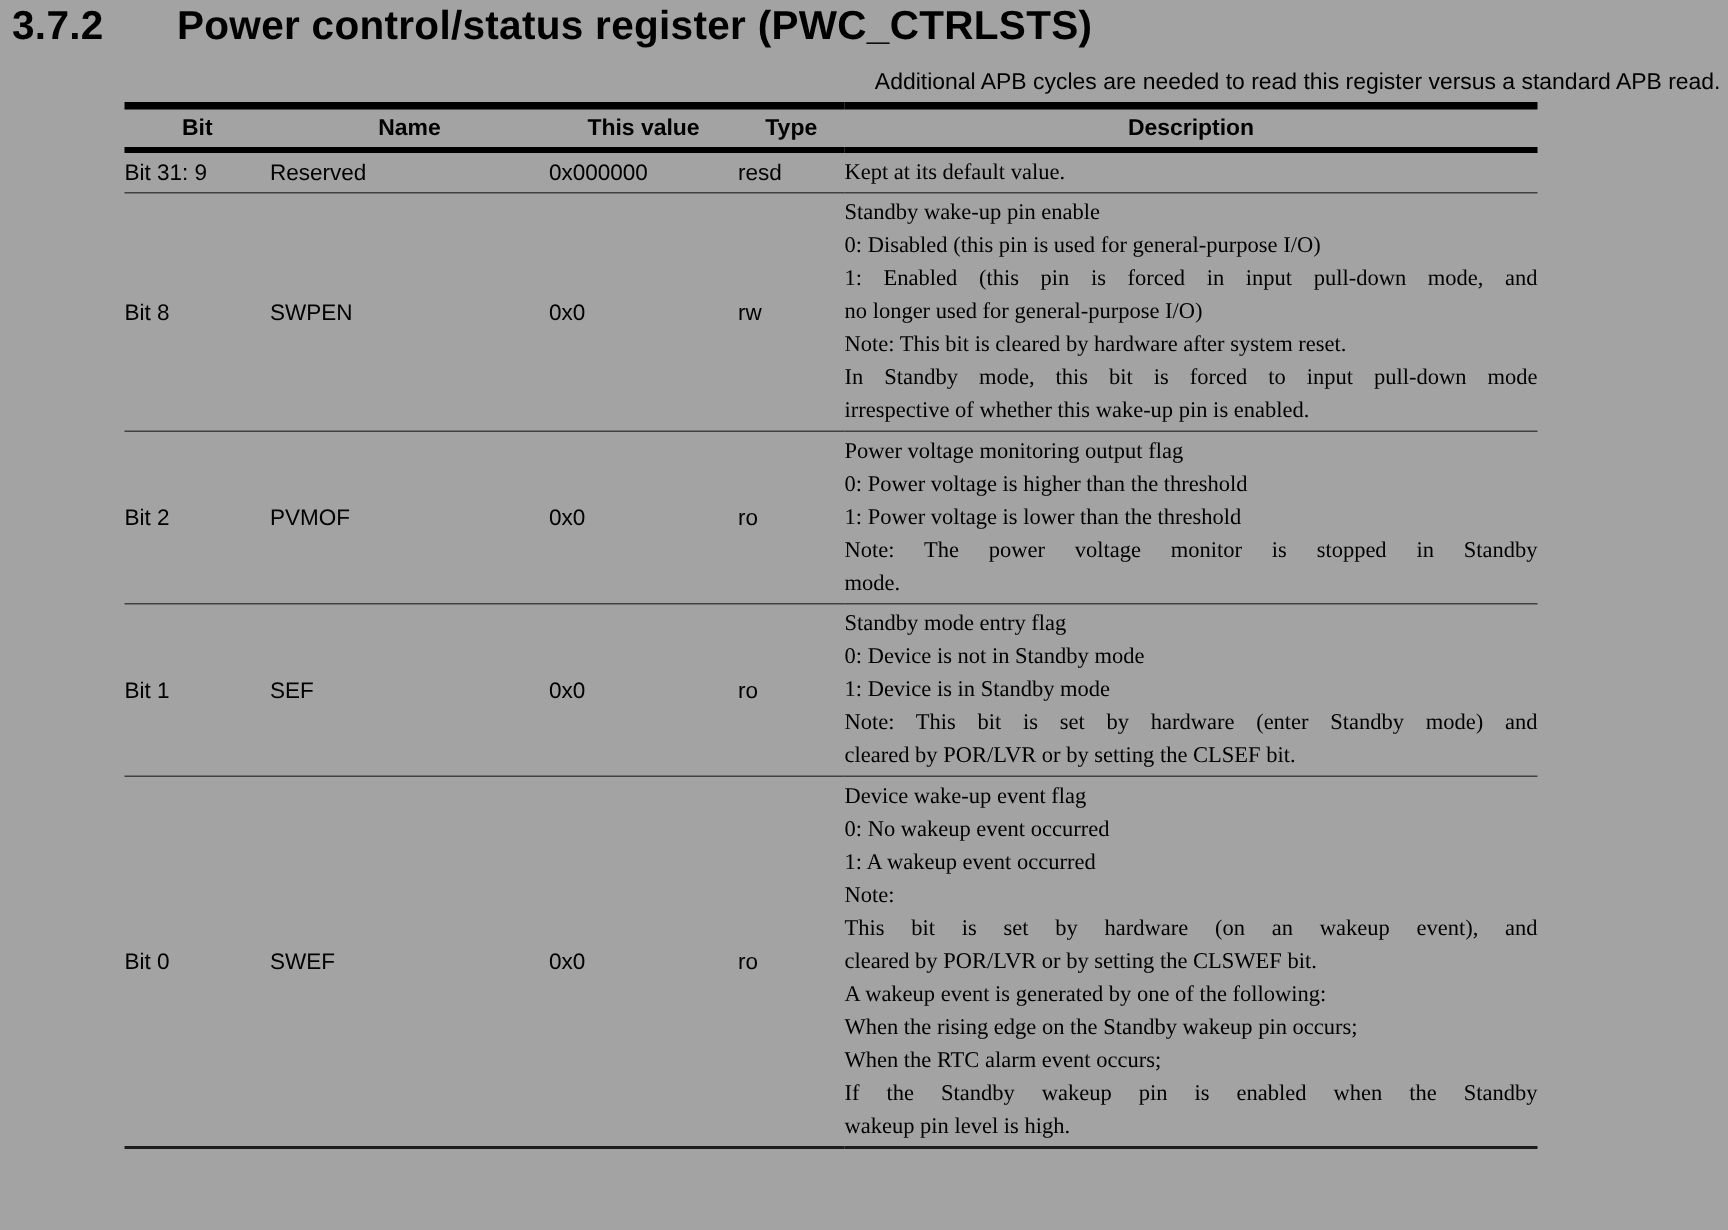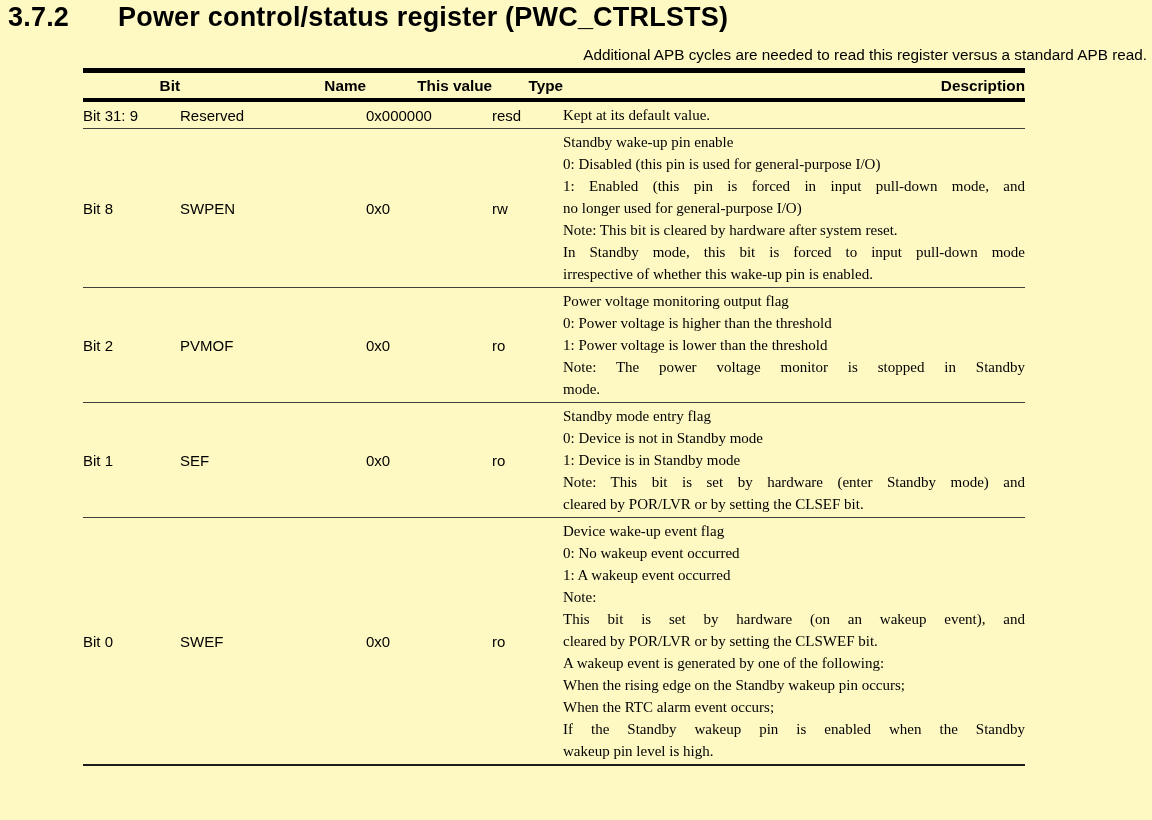--- a/index.html
+++ b/index.html
@@ -6,21 +6,21 @@
     margin: 0;
     padding: 0;
     background: #ffffff;
     color: #000000;
     font-family: "Liberation Sans", sans-serif;
   }
   .page {
     position: relative;
     width: 1152px;
     height: 820px;
-    background: #fef9c3;
+    background: #a3a3a3;
     overflow: hidden;
   }
   .heading {
     display: flex;
     align-items: baseline;
     margin: 0 0 0 8px;
     padding-top: 1px;
     font-weight: bold;
     font-size: 27px;
     line-height: 33px;
@@ -47,21 +47,21 @@
   table.reg thead tr {
     border-bottom: 4px solid #000000;
   }
   table.reg tbody tr {
     border-top: 1.5px solid #404040;
   }
   table.reg tbody tr:first-child {
     border-top: none;
   }
   th {
-    text-align: right;
+    text-align: center;
     font-size: 15.3px;
     font-weight: bold;
     padding: 4px 0 3px 0;
     white-space: nowrap;
   }
   td {
     font-size: 15px;
     padding: 2px 0;
     vertical-align: middle;
     margin-top: 36px;

